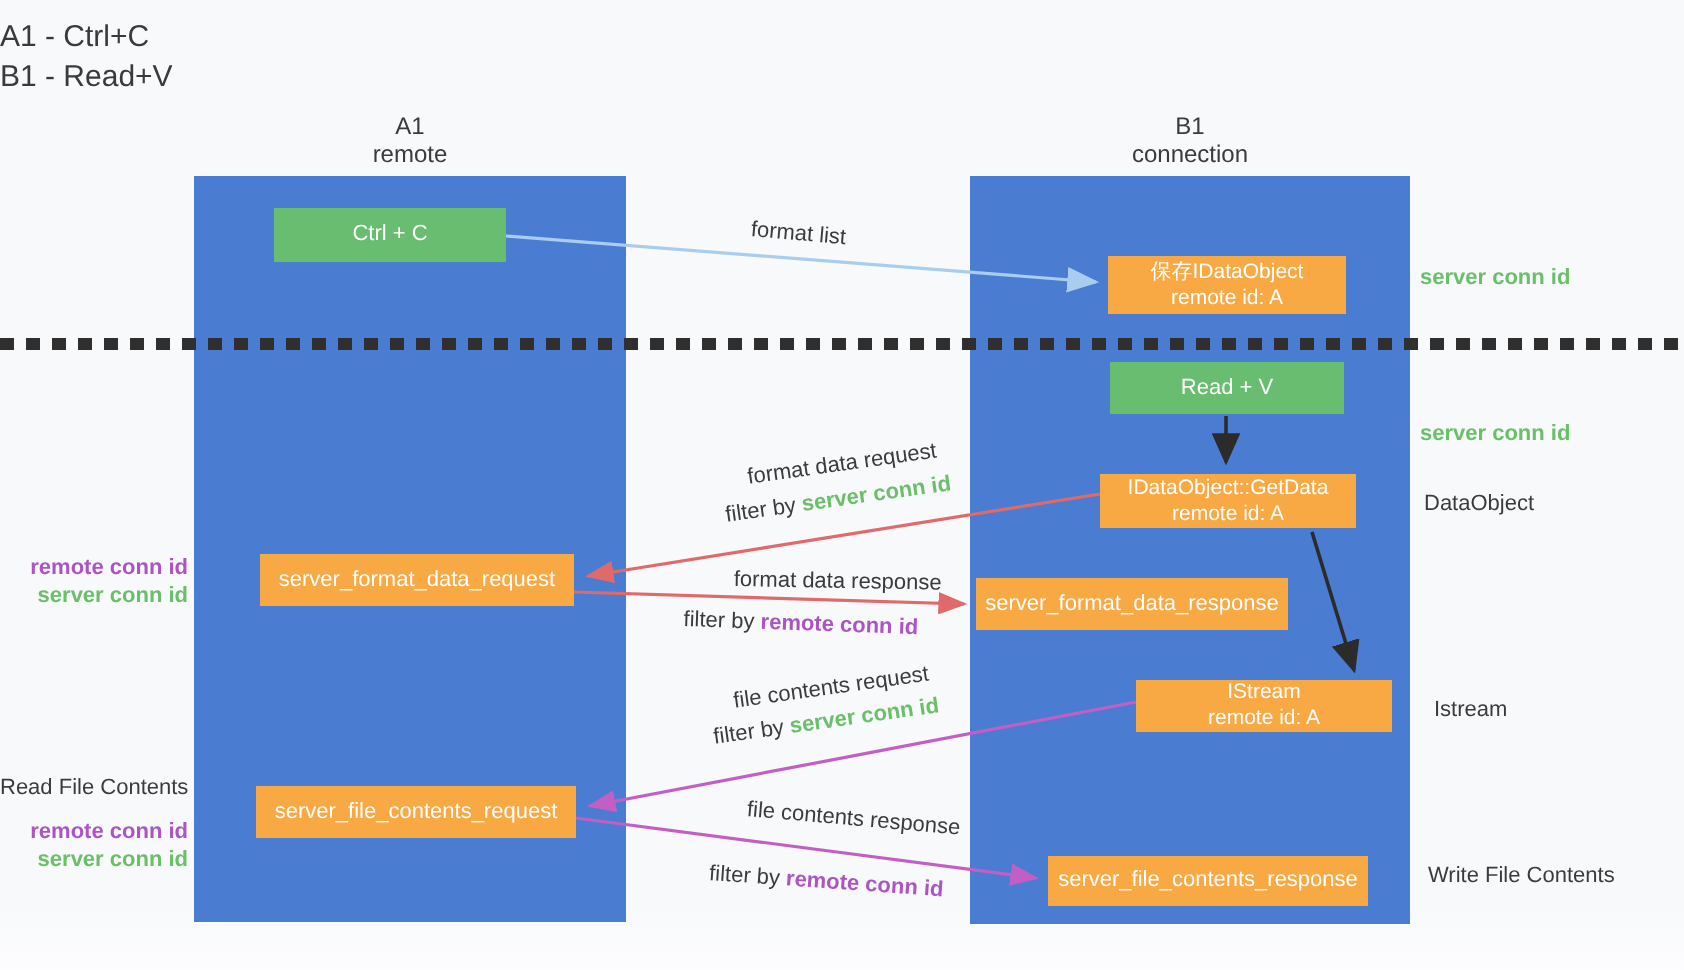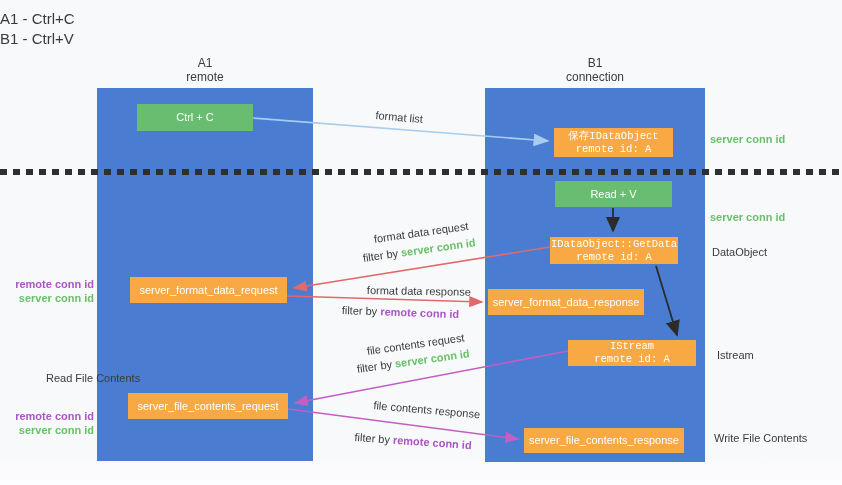--- a/index.html
+++ b/index.html
@@ -19,36 +19,36 @@
   .a-blue{stroke:var(--arrow-light-blue);}
   .a-red{stroke:var(--arrow-red);}
   .a-mag{stroke:var(--arrow-magenta);}
   .a-blk{stroke:var(--arrow-black);stroke-width:1.8;}
   .h-blue{fill:var(--arrow-light-blue);}
   .h-red{fill:var(--arrow-red);}
   .h-mag{fill:var(--arrow-magenta);}
   .h-blk{fill:var(--arrow-black);}
   .box{position:absolute;display:flex;flex-direction:column;align-items:center;justify-content:center;
     color:#fff;text-align:right;z-index:3;font-size:11px;line-height:13px;white-space:nowrap;}
-  .box.small{font-size:10.5px;font-family:Liberation Mono, monospace;}
+  .box.small{font-size:10.5px;}
   .box.orange{background:var(--box-orange);}
   .box.green{background:var(--box-green);}
   .lbl{position:absolute;font-size:11px;line-height:13px;color:var(--text-dark);white-space:nowrap;z-index:4;transform-origin:left top;}
   .green-t{color:var(--text-green);font-weight:bold;}
   .purple-t{color:var(--text-purple);font-weight:bold;}
   .right-align{text-align:right;}
 </style>
 </head>
 <body>
 
 <div class="canvas">
 
   <div class="title">
     <div>A1 - Ctrl+C</div>
-    <div>B1 - Ctrl+V</div>
+    <div>B1 - Read+V</div>
   </div>
 
   <div class="lane-h" style="left:97px;top:56px;width:216px;">
     <div>A1</div>
     <div>remote</div>
   </div>
   <div class="lane-h" style="left:485px;top:56px;width:220px;">
     <div>B1</div>
     <div>connection</div>
   </div>
@@ -136,17 +136,17 @@
   <div class="lbl" style="left:355px;top:431px;transform:rotate(4deg);"><span>filter by </span><span class="purple-t">remote conn id</span></div>
 
   <div class="lbl green-t" style="left:710px;top:133px;">server conn id</div>
   <div class="lbl green-t" style="left:710px;top:211px;">server conn id</div>
   <div class="lbl" style="left:712px;top:246px;">DataObject</div>
   <div class="lbl" style="left:717px;top:349px;">Istream</div>
   <div class="lbl" style="left:714px;top:432px;">Write File Contents</div>
 
   <div class="lbl purple-t right-align" style="left:0px;top:278px;width:94px;">remote conn id</div>
   <div class="lbl green-t right-align" style="left:0px;top:292px;width:94px;">server conn id</div>
-  <div class="lbl right-align" style="left:0px;top:372px;width:94px;padding-left:46px;">Read File Contents</div>
+  <div class="lbl right-align" style="left:0px;top:388px;width:94px;">Read File Contents</div>
   <div class="lbl purple-t right-align" style="left:0px;top:410px;width:94px;">remote conn id</div>
   <div class="lbl green-t right-align" style="left:0px;top:424px;width:94px;">server conn id</div>
 
 </div>
 
 </body></html>

